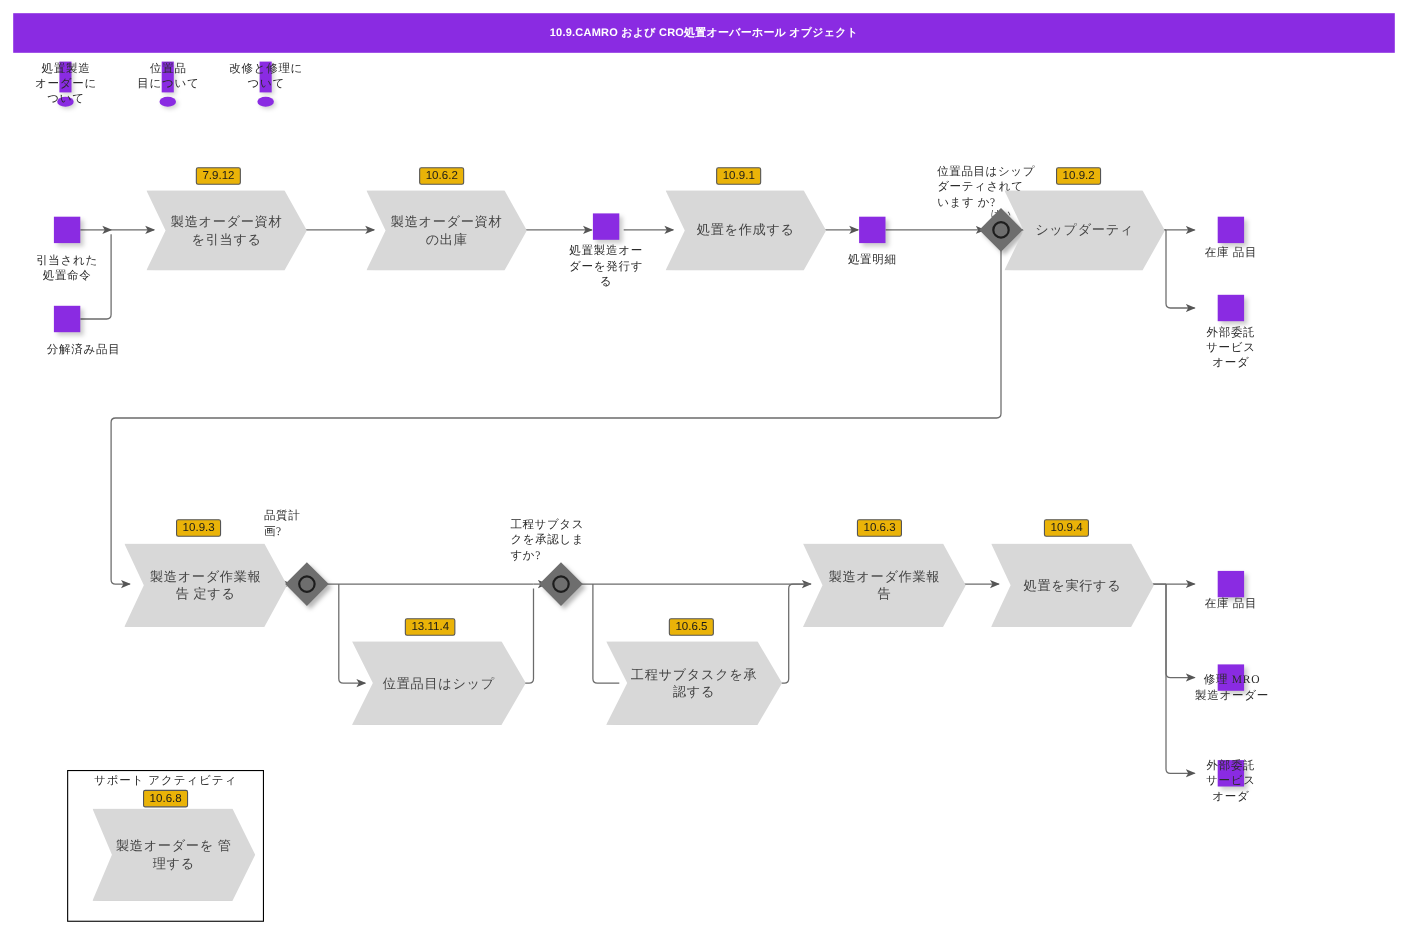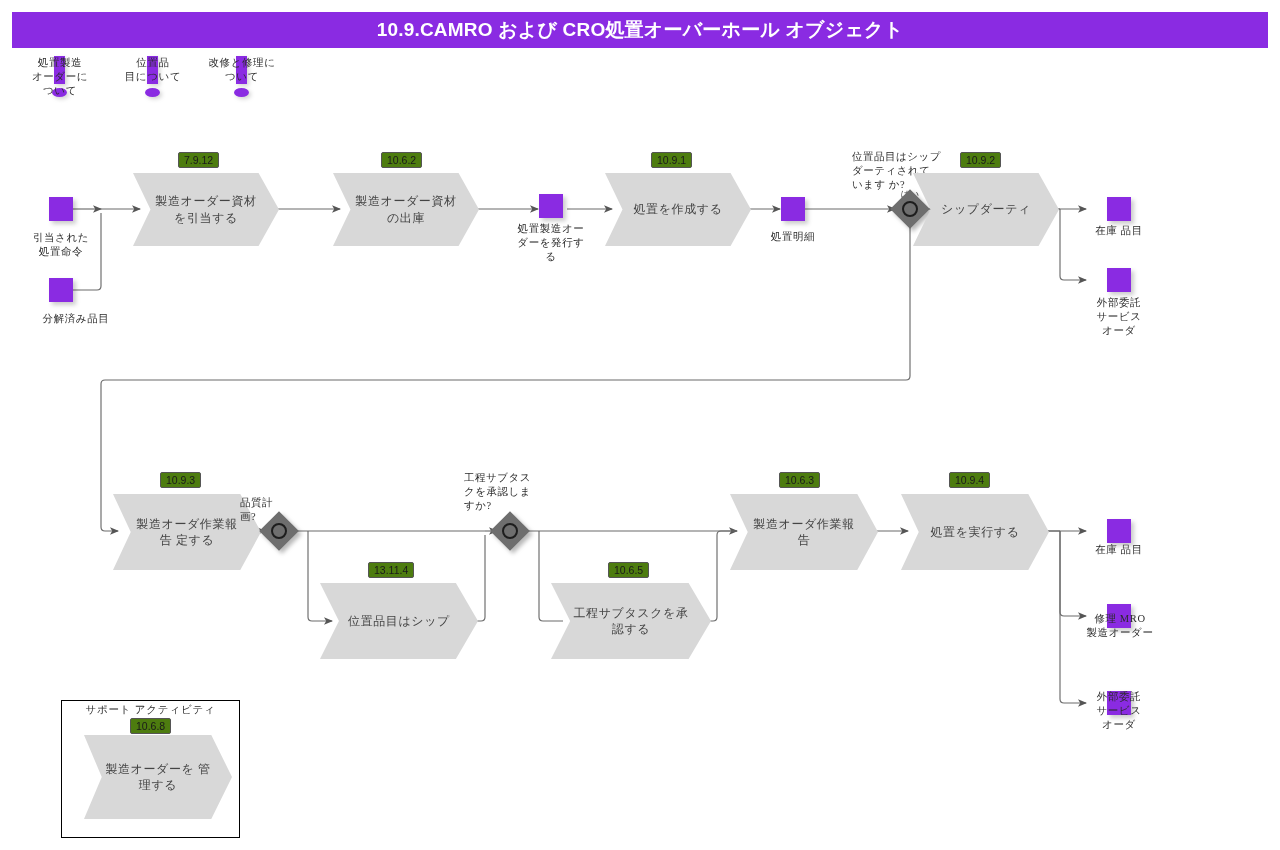--- a/index.html
+++ b/index.html
@@ -21,21 +21,21 @@
     position: absolute;
     left: 12px; top: 12px;
     width: 1256px; height: 36px;
     background: #8A2BE2;
     display: flex; align-items: center; justify-content: center;
   }
   #titlebar .title-text {
     color: #ffffff;
     font-family: "Liberation Sans", "DejaVu Sans", sans-serif;
     font-weight: bold;
-    font-size: 19px;
+    font-size: 10px;
     letter-spacing: .2px;
     white-space: nowrap;
   }
   
   #wires {
     position: absolute; left: 0; top: 0;
     width: 1280px; height: 850px;
     pointer-events: none;
   }
   
@@ -56,21 +56,21 @@
     text-align: center;
     color: #444444;
     font-size: 12px;
     line-height: 1.35;
     padding: 0 14%;
     letter-spacing: .6px;
   }
   
   .numtag {
     position: absolute;
-    background: #4d7c0f;
+    background: #eab308;
     border: 1px solid #555555;
     border-radius: 2px;
     font-family: "Liberation Sans", "DejaVu Sans", sans-serif;
     font-size: 10.5px;
     color: #1a1a1a;
     padding: 1px 5px 1px 5px;
     line-height: 1.15;
     white-space: nowrap;
   }
   
@@ -306,21 +306,21 @@
   <div class="psq" style="left:1107px; top:268px;"></div>
   <div class="psq-label" style="left:1069px; top:296px; width:100px;">外部委託
 サービス
 オーダ</div>
 
   <div class="numtag" style="left:160px; top:472px;">10.9.3</div>
   <div class="chev" style="left:113px; top:494px; width:148px; height:76px;">
     <div class="chev-label">製造オーダ作業報告 定する</div>
   </div>
 
-  <div class="gate-label" style="left:240px; top:463px; width:78px;margin-top:33px;">品質計
+  <div class="gate-label" style="left:240px; top:463px; width:78px;">品質計
 画?</div>
   <div class="gate node" style="left:265px; top:517px;">
     <div class="dia"></div>
     <div class="ring"></div>
   </div>
 
   <div class="numtag" style="left:368px; top:562px;">13.11.4</div>
   <div class="chev" style="left:320px; top:583px; width:158px; height:76px;">
     <div class="chev-label">位置品目はシップ</div>
   </div>

